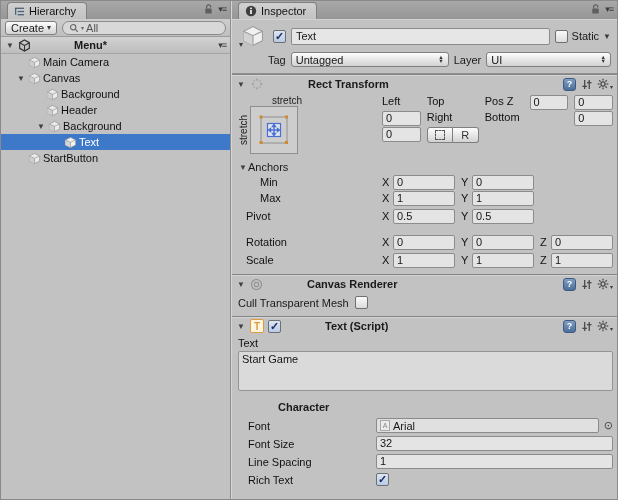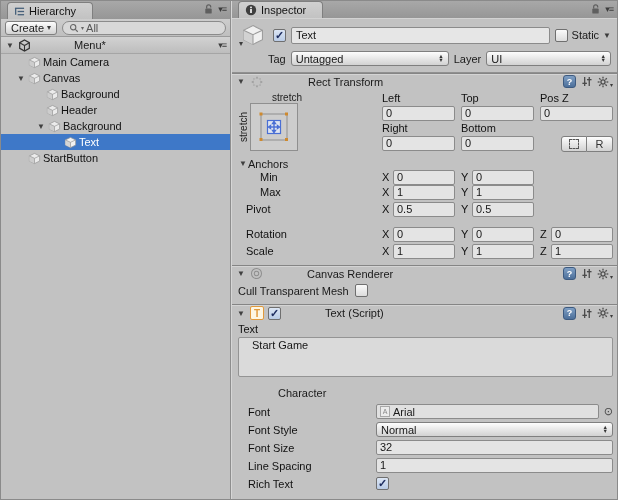--- a/index.html
+++ b/index.html
@@ -2,31 +2,31 @@
 <html><head>
 <meta charset="utf-8">
 <style>
   * { margin:0; padding:0; box-sizing:border-box; }
   html,body { width:618px; height:500px; }
   body { font-family:"Liberation Sans", sans-serif; font-size:11px; color:#1a1a1a; background:#c2c2c2; }
   .root { position:relative; width:618px; height:500px; background:#c2c2c2; border:1px solid #8a8a8a; overflow:hidden; display:flex; }
 
   
   .tabstrip { height:18px; background:linear-gradient(#a8a8a8,#969696); display:flex; align-items:flex-end; padding-left:6px; position:relative; }
-  .tab { height:17px; display:flex; align-items:center; gap:4px; padding:0 16px 0 6px; background:linear-gradient(#d0d0d0,#c2c2c2); border:1px solid #7f7f7f; border-bottom:none; border-radius:4px 4px 0 0; color:#111; }
+  .tab { height:17px; display:flex; align-items:center; gap:4px; padding:0 10px 0 6px; background:linear-gradient(#d0d0d0,#c2c2c2); border:1px solid #7f7f7f; border-bottom:none; border-radius:4px 4px 0 0; color:#111; }
   .tab-right { position:absolute; right:4px; top:2px; display:flex; align-items:center; gap:4px; }
   .menu-glyph { color:#3c3c3c; font-size:9px; letter-spacing:-1px; }
   .tri { font-size:8px; color:#3c3c3c; }
   .field { background:#e4e4e4; border:1px solid #8b8b8b; border-radius:2px; height:15px; line-height:13px; padding:0 3px; color:#161616; overflow:hidden; white-space:nowrap; flex:1; }
   .dropdown { background:linear-gradient(#fdfdfd,#d2d2d2); border:1px solid #7f7f7f; border-radius:3px; height:15px; display:flex; align-items:center; padding:0 4px; color:#161616; }
   .dd-arrows { margin-left:auto; display:flex; flex-direction:column; align-items:center; line-height:3.5px; font-size:5.5px; color:#333; padding-left:4px; }
   .checkbox { width:13px; height:13px; border:1px solid #6f6f6f; border-radius:2px; background:linear-gradient(#fafafa,#dcdcdc); display:flex; align-items:center; justify-content:center; font-size:11px; font-weight:bold; color:#1d2c5f; }
   .checkbox.checked { background:linear-gradient(#dce6f4,#b9cbe6); }
   .fold { width:10px; font-size:8px; color:#404040; text-align:center; flex:none; }
-  .bold { font-weight:normal;padding-left:40px; }
+  .bold { font-weight:bold;padding-left:40px; }
 
   
   .hierarchy { width:229px; flex:none; display:flex; flex-direction:column; background:#c2c2c2; }
   .splitter { width:2px; flex:none; background:#8e8e8e; border-right:1px solid #d6d6d6; }
   .h-toolbar { height:18px; background:linear-gradient(#cdcdcd,#bfbfbf); border-bottom:1px solid #9b9b9b; display:flex; align-items:center; padding:0 4px; gap:5px; }
   .create-btn { height:14px; background:linear-gradient(#fdfdfd,#d2d2d2); border:1px solid #7f7f7f; border-radius:3px; display:flex; align-items:center; gap:3px; padding:0 5px; }
   .search { flex:1; height:14px; background:#d8d8d8; border:1px solid #8b8b8b; border-radius:8px; display:flex; align-items:center; padding:0 6px; gap:2px; color:#555; }
   .scene-header { height:17px; background:linear-gradient(#d2d2d2,#bdbdbd); border-bottom:1px solid #a5a5a5; display:flex; align-items:center; padding:0 4px; gap:3px; }
   .scene-header .right { margin-left:auto; }
   .tree { flex:1; overflow:hidden; }
@@ -49,39 +49,39 @@
   .help-icon { width:13px; height:13px; border-radius:3px; background:linear-gradient(#7f9fc4,#4c6f9a); border:1px solid #3d5a80; color:#fff; font-size:9px; font-weight:bold; display:flex; align-items:center; justify-content:center; }
   .gear-wrap { display:flex; align-items:flex-end; }
   .gear-wrap .tri { font-size:6px; margin-left:1px; }
 
   .rt-body { display:flex; padding:2px 4px 6px 6px; }
   .rt-left { width:144px; flex:none; }
   .stretch-top { margin-left:26px; width:46px; text-align:center; color:#222; font-size:10px; }
   .anchor-zone { display:flex; align-items:center; }
   .stretch-left { writing-mode:vertical-rl; transform:rotate(180deg); font-size:10px; color:#222; height:46px; text-align:center; width:12px; }
   .anchor-widget { width:48px; height:48px; background:#cdcdcd; border:1px solid #8f8f8f; display:flex; align-items:center; justify-content:center; }
-  .rt-right { flex:1; display:grid; grid-template-columns:1fr 1fr 1fr; column-gap:6px; row-gap:1px; align-content:start; }
+  .rt-right { flex:1; display:grid; grid-template-columns:1fr 1fr 1fr 1fr 1fr; column-gap:6px; row-gap:1px; align-content:start; }
   .collbl { height:13px; line-height:13px; color:#111; }
   .rt-btns { display:flex; justify-content:flex-end; }
   .seg { display:flex; }
   .seg .sbtn { width:26px; height:16px; background:linear-gradient(#fdfdfd,#d2d2d2); border:1px solid #7f7f7f; display:flex; align-items:center; justify-content:center; color:#333; }
   .seg .sbtn:first-child { border-radius:3px 0 0 3px; }
   .seg .sbtn:last-child { border-radius:0 3px 3px 0; border-left:none; }
   .dashed-sq { width:10px; height:10px; border:1px dashed #555; }
 
   .irow { display:flex; align-items:center; padding:0 4px 0 6px; height:16px; }
   .irow .lbl { width:144px; flex:none; color:#111; } .irow .lbl.ind2 { padding-left:22px; }
   .xyz { flex:1; display:grid; grid-template-columns:1fr 1fr 1fr; column-gap:6px; }
   .axis-cell { display:flex; align-items:center; gap:3px; }
   .axis-lbl { width:8px; flex:none; color:#111; }
 
   .cr-body { padding:2px 4px 6px 6px; }
   .ts-body { padding:2px 4px 8px 6px; }
   .text-label { height:14px; color:#111; }
-  .text-area { width:100%; height:40px; background:#dadada; border:1px solid #949494; border-radius:2px; resize:none; font:11px "Liberation Sans", sans-serif; color:#161616; padding:1px 13px; }
+  .text-area { width:100%; height:40px; background:#dadada; border:1px solid #949494; border-radius:2px; resize:none; font:11px "Liberation Sans", sans-serif; color:#161616; padding:1px 3px; }
   .char-title { margin-top:8px; height:14px; }
   .ts-row { display:flex; align-items:center; margin-top:3px; height:15px; }
   .ts-row .lbl { width:138px; flex:none; padding-left:10px; color:#111; }
   .ts-row .val { flex:1; display:flex; align-items:center; gap:3px; }
   .font-field { flex:1; background:#e0e0e0; border:1px solid #8b8b8b; border-radius:2px; height:15px; display:flex; align-items:center; gap:3px; padding:0 3px; }
   .font-asset-icon { width:10px; height:11px; background:#ececec; border:1px solid #a8a8a8; font-size:7px; color:#888; display:flex; align-items:center; justify-content:center; }
   .picker { color:#444; font-size:11px; line-height:11px; padding-left:2px; }
 </style>
 </head>
 <body>
@@ -537,32 +537,20 @@
         <span class="lbl">Font</span>
         <span class="val">
           <span class="font-field">
             <span class="font-asset-icon">A</span>
             <span>Arial</span>
           </span>
           <span class="picker">⊙</span>
         </span>
       </div>
       <div class="ts-row">
-        <span class="lbl">Font Style</span>
-        <span class="val">
-          <span class="dropdown" style="flex:1;">
-            <span>Normal</span>
-            <span class="dd-arrows">
-                <span>▲</span>
-                <span>▼</span>
-              </span>
-          </span>
-        </span>
-      </div>
-      <div class="ts-row">
         <span class="lbl">Font Size</span>
         <span class="val">
             <span class="field">32</span>
           </span>
       </div>
       <div class="ts-row">
         <span class="lbl">Line Spacing</span>
         <span class="val">
             <span class="field">1</span>
           </span>

